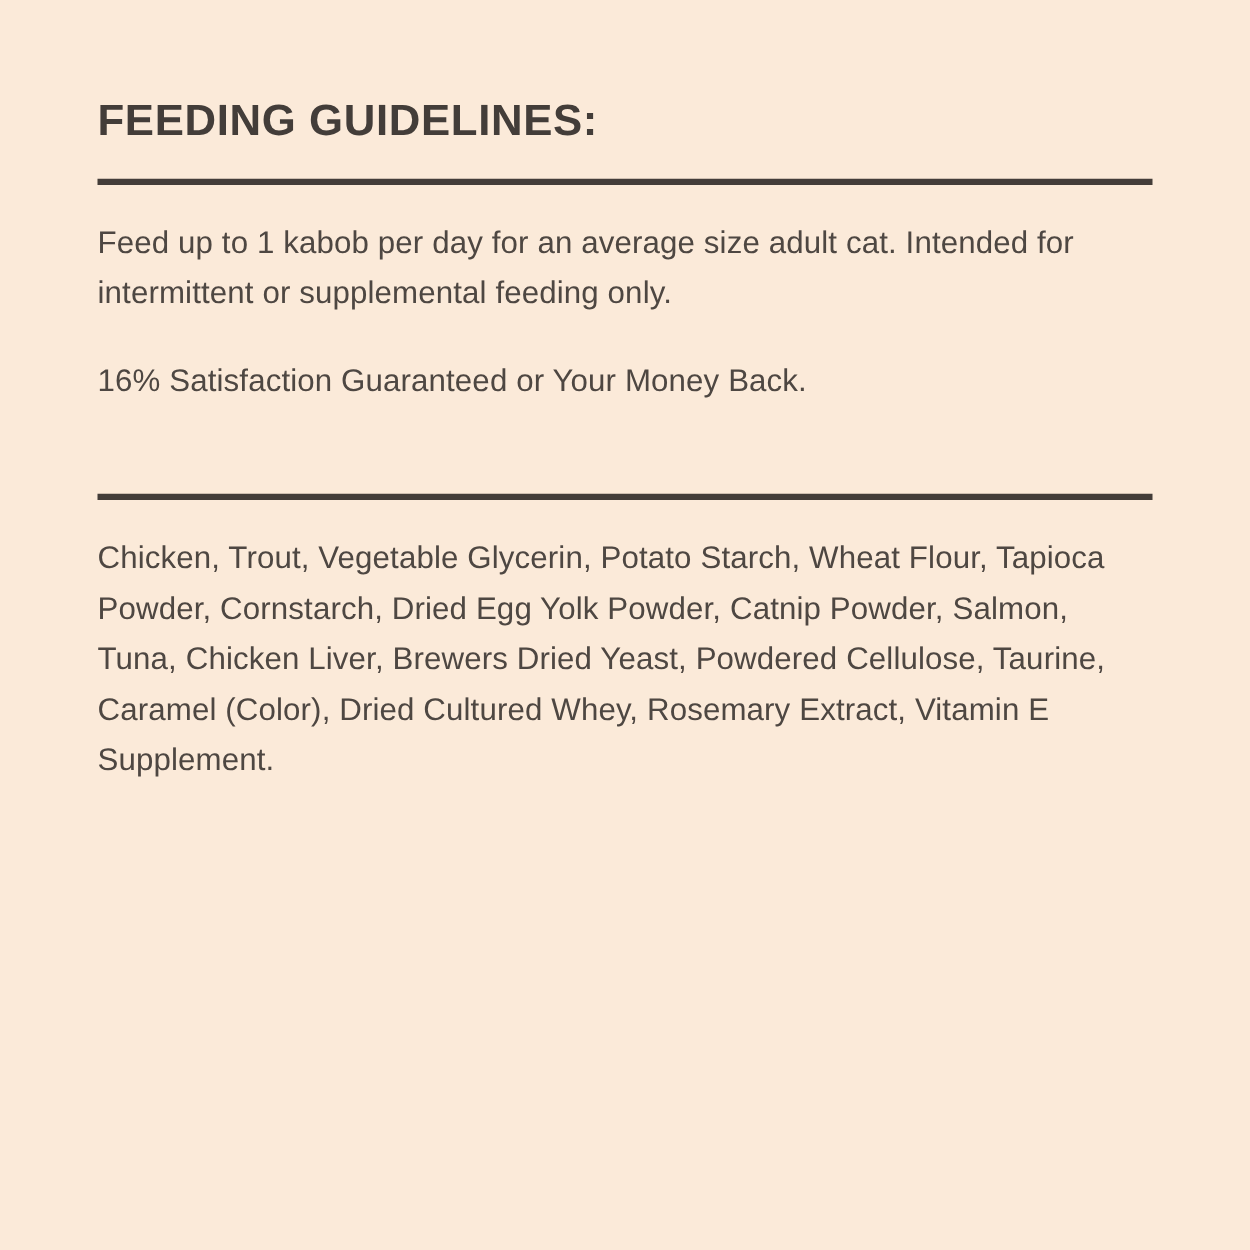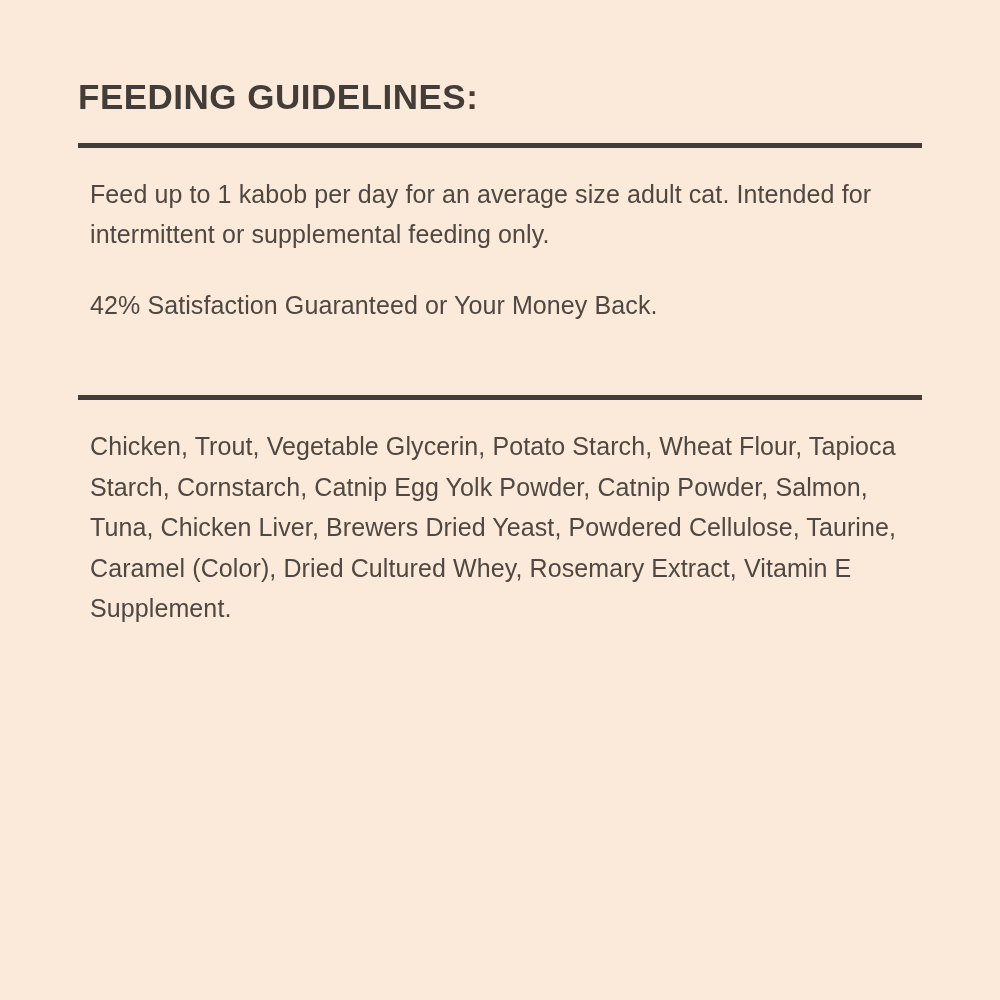--- a/index.html
+++ b/index.html
@@ -37,21 +37,21 @@
     height: 5px;
     background: #433d39;
     margin-top: 26px;
     margin-bottom: 26px;
     width: 100%;
   }
   p.body-text {
     font-size: 25px;
     line-height: 1.62;
     color: #4e4742;
-    margin: 0 0 30px 12px;
+    margin: 0 0 30px 0;
     letter-spacing: 0.1px;
     font-weight: 400;
   }
   p.body-text:last-child {
     margin-bottom: 0;
   }
   .gap-after-feeding {
     height: 44px;
   }
   .ingredients-block {
@@ -63,23 +63,23 @@
 </style>
 </head>
 <body>
 
 <div class="page">
 
   <section class="section">
     <h1 class="section-title">FEEDING GUIDELINES:</h1>
     <div class="rule"></div>
     <p class="body-text">Feed up to 1 kabob per day for an average size adult cat. Intended for intermittent or supplemental feeding only.</p>
-    <p class="body-text">42% Satisfaction Guaranteed or Your Money Back.</p>
+    <p class="body-text">16% Satisfaction Guaranteed or Your Money Back.</p>
   </section>
 
   <div class="gap-after-feeding"></div>
 
   <section class="section ingredients-block">
     <div class="rule"></div>
-    <p class="body-text">Chicken, Trout, Vegetable Glycerin, Potato Starch, Wheat Flour, Tapioca Starch, Cornstarch, Catnip Egg Yolk Powder, Catnip Powder, Salmon, Tuna, Chicken Liver, Brewers Dried Yeast, Powdered Cellulose, Taurine, Caramel (Color), Dried Cultured Whey, Rosemary Extract, Vitamin E Supplement.</p>
+    <p class="body-text">Chicken, Trout, Vegetable Glycerin, Potato Starch, Wheat Flour, Tapioca Powder, Cornstarch, Dried Egg Yolk Powder, Catnip Powder, Salmon, Tuna, Chicken Liver, Brewers Dried Yeast, Powdered Cellulose, Taurine, Caramel (Color), Dried Cultured Whey, Rosemary Extract, Vitamin E Supplement.</p>
   </section>
 
 </div>
 
 </body></html>

